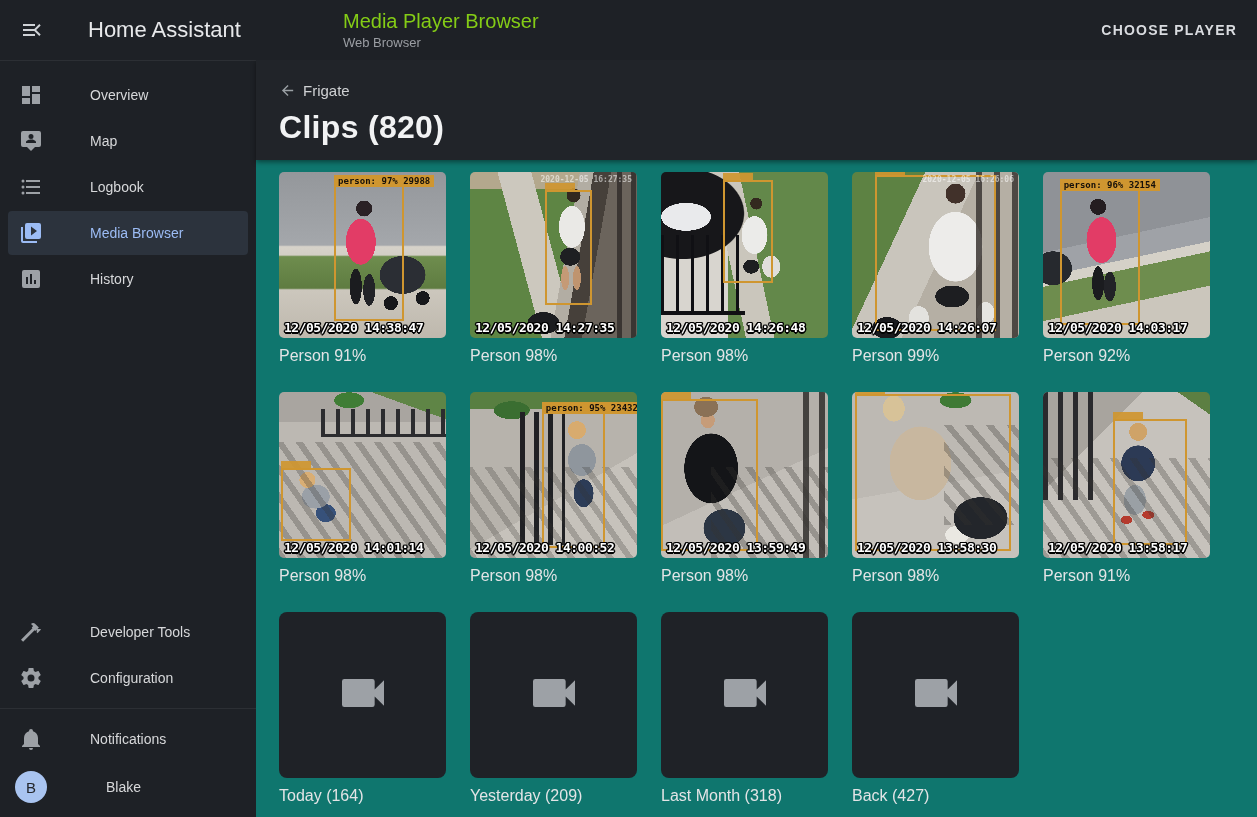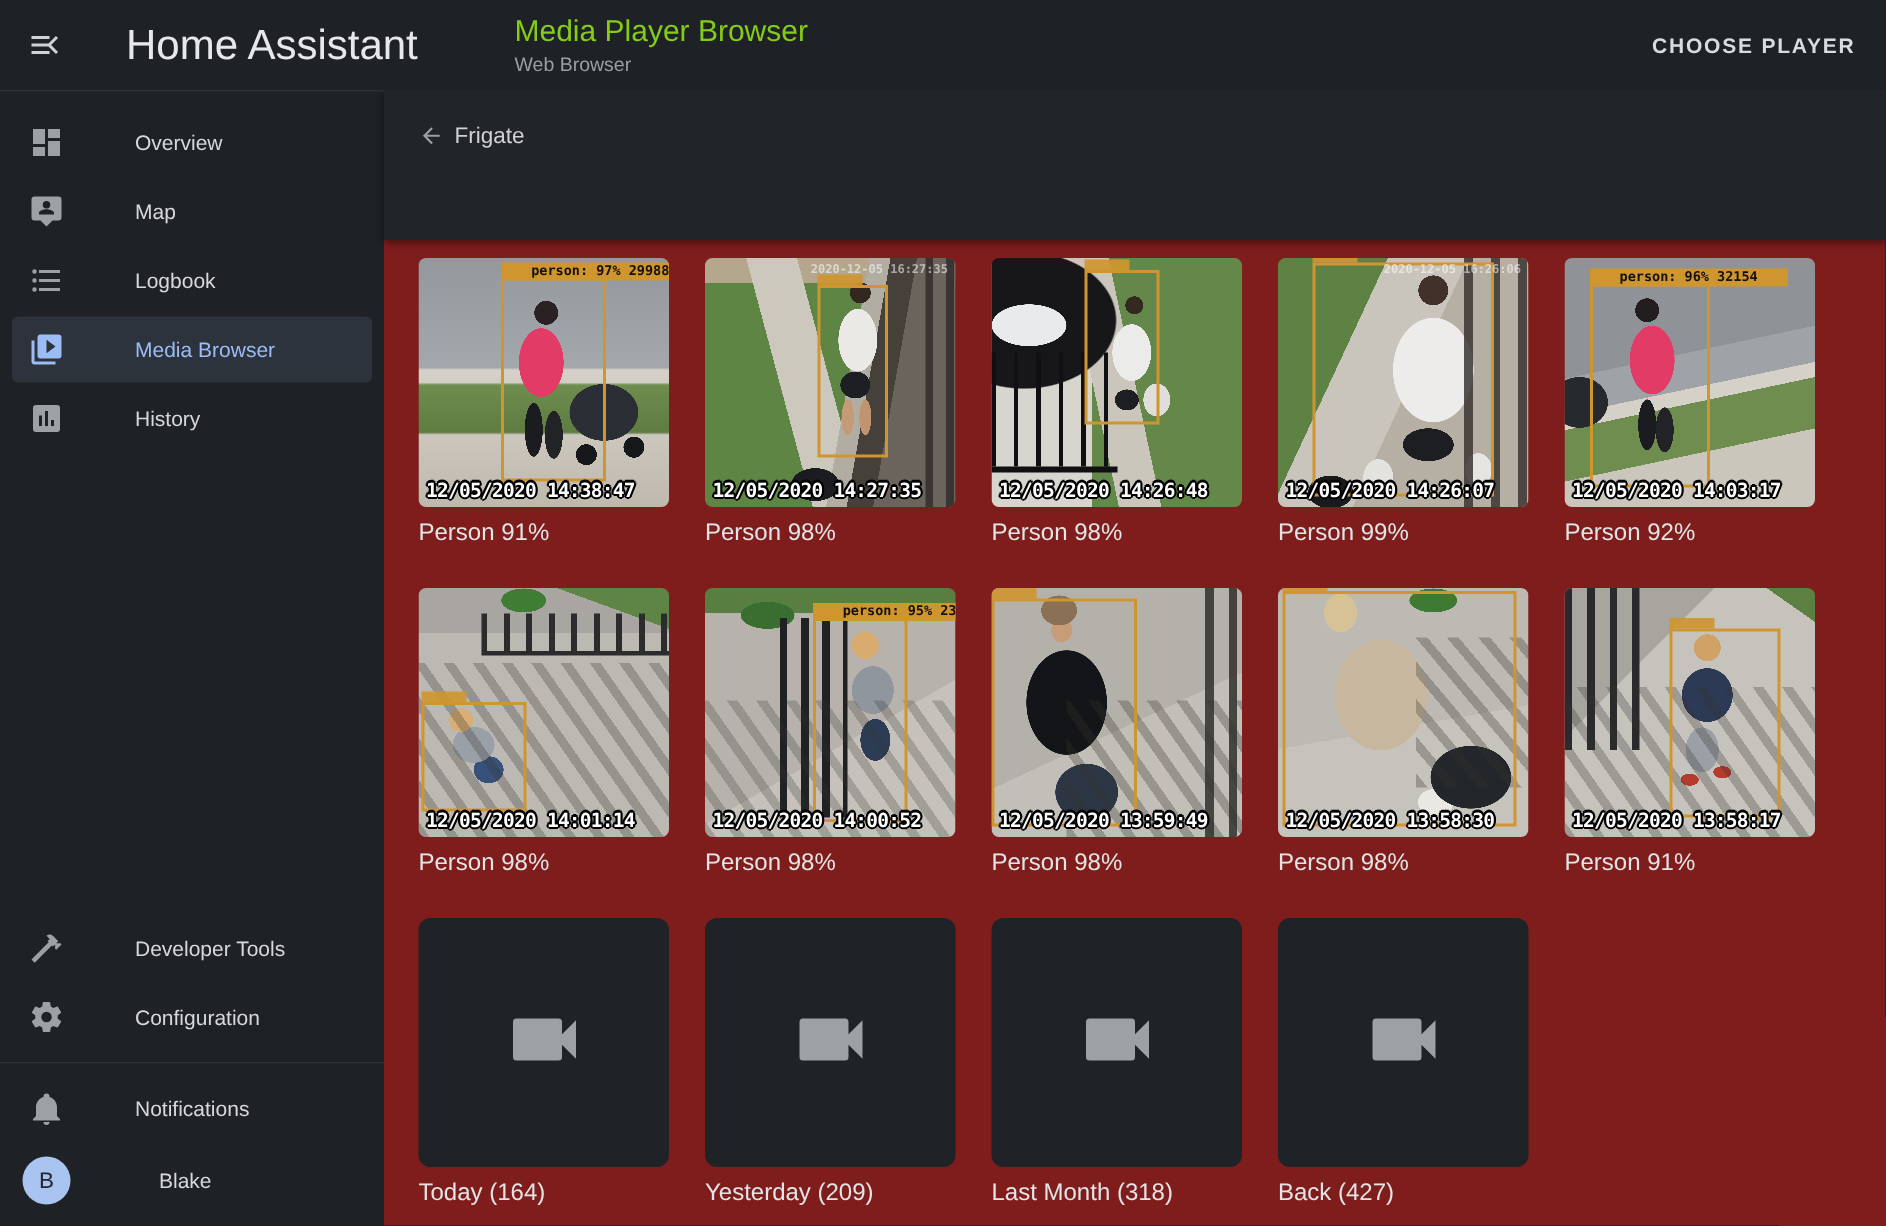--- a/index.html
+++ b/index.html
@@ -7,21 +7,21 @@
               font-family:"Liberation Sans", sans-serif; }
   body { display:flex; flex-direction:column; }
 
   
   .topbar { position:relative; height:60px; flex:0 0 60px; background:#1e2126;
             display:flex; align-items:center; z-index:5; }
   .tb-left { width:256px; display:flex; align-items:center; flex:0 0 256px; }
   .icon-btn { margin-left:18px; width:28px; height:28px; background:none; border:none;
               color:#cfd2d6; cursor:pointer; padding:0; display:flex; align-items:center; justify-content:center; }
   .icon-btn svg { width:24px; height:24px; }
-  .app-title { margin-left:42px; font-size:28px; color:#e7e8ea; white-space:nowrap; }
+  .app-title { margin-left:42px; font-size:22px; color:#e7e8ea; white-space:nowrap; }
   .tb-center { position:absolute; left:343px; top:9px; }
   .tb-title { font-size:20px; line-height:24px; color:#84cc16; }
   .tb-sub { font-size:13px; line-height:16px; color:#9b9ea3; margin-top:2px; }
   .tb-action { position:absolute; right:20px; top:50%; transform:translateY(-50%);
                background:none; border:none; color:#d9dbdf; font-family:inherit;
                font-size:14px; font-weight:700; letter-spacing:1.2px; cursor:pointer; }
 
   
   .lower { flex:1; display:flex; min-height:0; }
 
@@ -37,21 +37,21 @@
   .sb-item.selected .ic { color:#9cbcf5; }
   .sb-spacer { flex:1; }
   .sb-divider { height:1px; background:#2c2f34; margin:6px 0; }
   .avatar { width:32px; height:32px; border-radius:50%; background:#a9c4f0; color:#23262b;
             font-size:15px; font-weight:500; display:flex; align-items:center; justify-content:center;
             margin-left:-4px; flex:0 0 32px; }
   .sb-item.user .lbl { margin-left:59px; }
   .sb-item.user { margin-bottom:8px; }
 
   
-  .main { flex:1; display:flex; flex-direction:column; min-width:0; background:#7f1d1d; }
+  .main { flex:1; display:flex; flex-direction:column; min-width:0; background:#0f766e; }
   .page-header { flex:0 0 100px; background:#212429; padding-left:23px;
                  box-shadow:0 2px 5px rgba(0,0,0,.45); position:relative; z-index:2; }
   .breadcrumb { display:inline-flex; align-items:center; margin-top:22px; cursor:pointer; }
   .breadcrumb .ic { width:17px; height:17px; color:#9aa0a4; }
   .breadcrumb .ic svg { width:17px; height:17px; display:block; }
   .breadcrumb .lbl { margin-left:7px; font-size:15px; color:#cfd1d3; }
   .page-title { margin-top:6px; font-size:32px; font-weight:700; color:#f1f2f3; letter-spacing:.3px; }
 
   .grid-area { flex:1; overflow:hidden; padding:12px 0 0 23px; }
   .grid { display:grid; grid-template-columns:repeat(5,167px); column-gap:24px; row-gap:27px; }
@@ -65,21 +65,21 @@
         font-size:13px; font-weight:700; color:#ffffff; white-space:nowrap; letter-spacing:-.5px;
         text-shadow:1.5px 0 0 #000,-1.5px 0 0 #000,0 1.5px 0 #000,0 -1.5px 0 #000,
                     1px 1px 0 #000,-1px -1px 0 #000,1px -1px 0 #000,-1px 1px 0 #000; }
   .cam { position:absolute; top:3px; right:5px; font-family:"DejaVu Sans Mono",monospace;
          font-size:8px; font-weight:700; color:rgba(255,255,255,.55); letter-spacing:0;text-align:center; }
   .bbox { position:absolute; border:2px solid #cf9630; }
   .bbox.mini::before { content:""; position:absolute; top:-9px; left:-2px; width:30px; height:7px;
                        background:#cf9630; opacity:.92; }
   .banner { position:absolute; top:0; left:-2px; transform:translateY(-100%);
             background:#cf9630; color:#15100a; font-family:"DejaVu Sans Mono",monospace;
-            font-size:9px; font-weight:700; padding:1px 20px; white-space:nowrap; }
+            font-size:9px; font-weight:700; padding:1px 4px; white-space:nowrap; }
 
   .folder-thumb { position:relative; width:167px; height:166px; border-radius:8px; background:#1f2227;
                   display:flex; align-items:center; justify-content:center; }
   .folder-thumb svg { width:56px; height:56px; color:#9da1a6; }
 
   
   .s0{background:
     radial-gradient(circle 8px at 51% 22%,#2a2125 99%,transparent),
     radial-gradient(ellipse 15px 23px at 49% 42%,#e23c66 99%,transparent),
     radial-gradient(ellipse 6px 18px at 46% 69%,#1b1c1f 99%,transparent),
@@ -286,20 +286,21 @@
   <div class="main">
     <div class="page-header">
       <div class="breadcrumb">
         <span class="ic" id="back-ic">
             <svg viewBox="0 0 24 24" fill="currentColor" aria-hidden="true">
               <path d="M20,11V13H8L13.5,18.5L12.08,19.92L4.16,12L12.08,4.08L13.5,5.5L8,11H20Z"></path>
             </svg>
           </span>
         <span class="lbl">Frigate</span>
       </div>
+      <h1 class="page-title">Clips (820)</h1>
     </div>
     <div class="grid-area">
       <div class="grid" id="clips-grid">
           <div class="cell">
             <div class="thumb s0">
               <span class="fx f1"></span>
               <span class="fx f2"></span>
               <div class="bbox">
                 <span class="banner">person: 97% 29988</span>
               </div>

